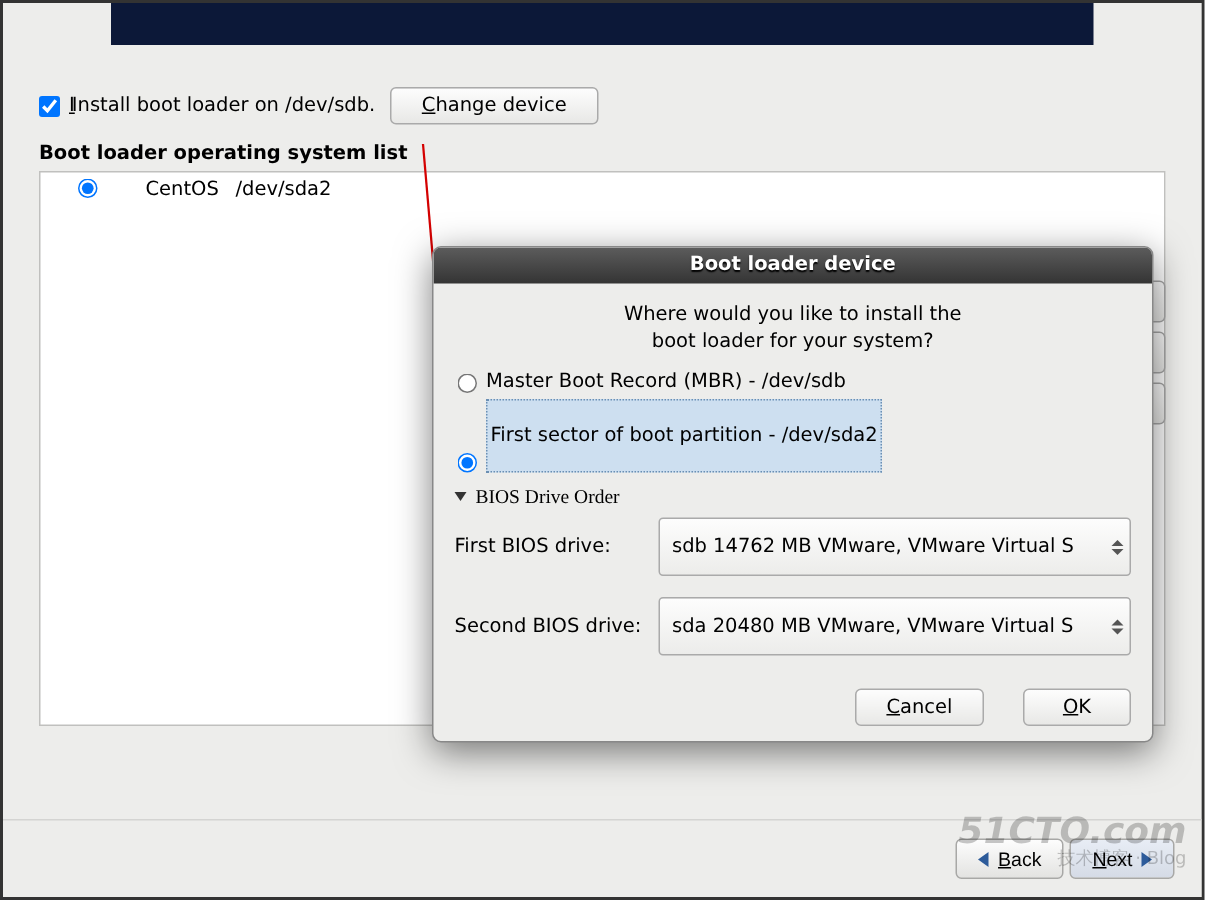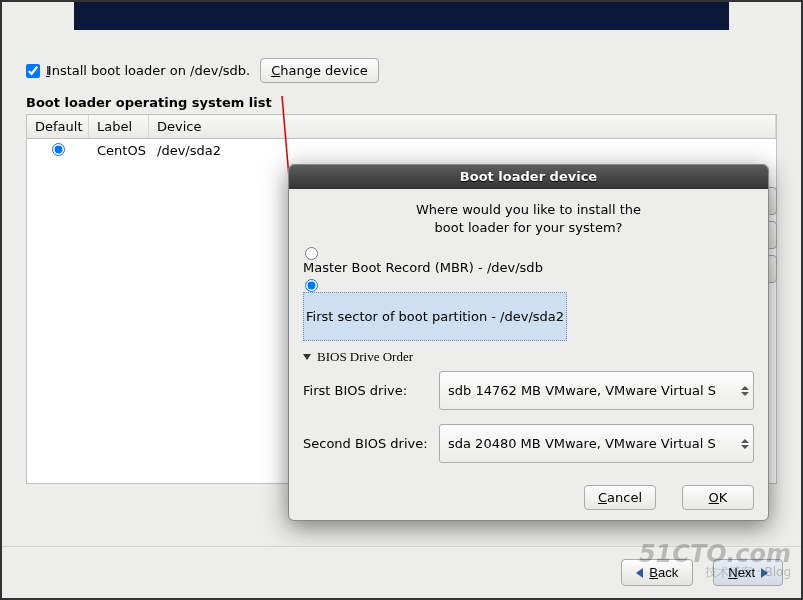--- a/index.html
+++ b/index.html
@@ -26,21 +26,21 @@
     height: 28px;
     margin: 0 48px 28px 48px;
   }
   .row { display: flex; align-items: center; margin-bottom: 12px; }
   input[type=checkbox] { width: 14px; height: 14px; margin: 0 6px 0 0; }
   label u { text-decoration: underline; }
   .btn {
     background: linear-gradient(#fdfdfd, #e8e8e6);
     border: 1px solid #aaa;
     border-radius: 4px;
-    padding: 4px 10px;
+    padding: 4px 20px;
     font-size: 13px;
     font-family: inherit;
     cursor: pointer;
     margin-left: 10px;
   }
   .btn.disabled { color: #9b9b98; border-color: #c8c8c6; }
   .section-head { font-weight: bold; margin: 10px 0 4px 0; }
   .table-wrap { border: 1px solid #c0c0be; background: #fff; height: 370px; }
   .thead { display: flex; background: linear-gradient(#f8f8f6,#e9e9e7); border-bottom: 1px solid #c0c0be; }
   .th { padding: 4px 8px; border-right: 1px solid #d8d8d6; }
@@ -71,21 +71,21 @@
     background: linear-gradient(#5c5c5c,#343434);
     color: #fff;
     height: 24px;
     line-height: 24px;
     text-align: center;
     font-weight: bold;
     text-shadow: 0 1px 1px #000;
   }
   .dialog-body { padding: 10px 14px; }
   .prompt { text-align: center; margin: 2px 0 10px 0; line-height: 1.4; }
-  .radio-row { display: flex; align-items: flex-start; margin: 4px 0; flex-direction: column; }
+  .radio-row { display: flex; align-items: flex-end; margin: 4px 0; }
   .radio-row input { margin: 0 6px 0 2px; }
   .radio-row.sel span { background: #cddff0; border: 1px dotted #6b8fb3; padding: 16px 2px; }
   .expander { display:flex; align-items:center; margin: 8px 0 6px 0; cursor: pointer; font-family: Liberation Serif, serif; }
   .expander .tri { width:0; height:0; border-left:4px solid transparent; border-right:4px solid transparent; border-top:6px solid #333; margin-right:6px; }
   .bios-grid { display: grid; grid-template-columns: 128px 1fr; row-gap: 14px; column-gap: 8px; align-items: center; margin-bottom: 18px; }
   .combo {
     display: flex;
     border: 1px solid #aaa;
     border-radius: 3px;
     background: linear-gradient(#fdfdfd,#ececea);
@@ -97,21 +97,21 @@
   .combo .val { flex: 1; white-space: nowrap; overflow: hidden; }
   .combo .spin { display:flex; flex-direction:column; justify-content:center; }
   .spin .up, .spin .down { width:0;height:0;border-left:4px solid transparent;border-right:4px solid transparent; }
   .spin .up { border-bottom:4px solid #555; margin-bottom:2px;}
   .spin .down { border-top:4px solid #555; }
   .dialog-actions { display:flex; justify-content:flex-end; gap:26px; padding-top: 4px; }
   .dialog-actions .btn { min-width: 72px; margin-left:0; }
   
   .arrow-svg { position:absolute; left: 230px; top: 92px; pointer-events:none; }
   
-  .navbar { position:absolute; left:0; right:0; bottom:0; height:52px; background:#ededeb; border-top:1px solid #d4d4d2; display:flex; justify-content:flex-end; align-items:center; padding:0 18px; gap:20px;}
+  .navbar { position:absolute; left:0; right:0; bottom:0; height:52px; background:#ededeb; border-top:1px solid #d4d4d2; display:flex; justify-content:flex-end; align-items:center; padding:0 18px; gap:4px;}
   .navbtn { display:flex; align-items:center; gap:6px; border:1px solid #a8a8a6; background:linear-gradient(#fdfdfd,#e3e3e1); border-radius:4px; padding:5px 14px; font-size:13px;}
   .navbtn.next { background: linear-gradient(#e8edf5,#d5dbe6); }
   .arr-left, .arr-right { width:0;height:0;border-top:5px solid transparent;border-bottom:5px solid transparent; }
   .arr-left { border-right:7px solid #2d5b9a; }
   .arr-right { border-left:7px solid #2d5b9a; }
   
   .wm { position:absolute; right:10px; bottom:20px; color:rgba(0,0,0,0.22); font-size:24px; font-weight:bold; font-style:italic; pointer-events:none; text-align:right; line-height:1;}
   .wm small { display:block; font-size:12px; font-style:normal; font-weight:normal;}
 </style>
 </head>
@@ -124,25 +124,20 @@
     <input type="checkbox" checked="" style="">
     <label><u>I</u><span></span></label>
     <span style="margin-left:-2px;">Install boot loader on /dev/sdb.</span>
     <button class="btn"><u>C</u>hange device</button>
   </div>
 
 
   <div class="section-head">Boot loader operating system list</div>
 
   <div class="table-wrap">
-    <div class="thead">
-      <div class="th default">Default</div>
-      <div class="th label">Label</div>
-      <div class="th device">Device</div>
-    </div>
     <div class="trow">
       <div class="td default"><input type="radio" checked="" style=""></div>
       <div class="td label">CentOS</div>
       <div class="td device">/dev/sda2</div>
     </div>
   </div>
 
   <div class="side-btns">
     <button class="btn"></button>
     <button class="btn"></button>

